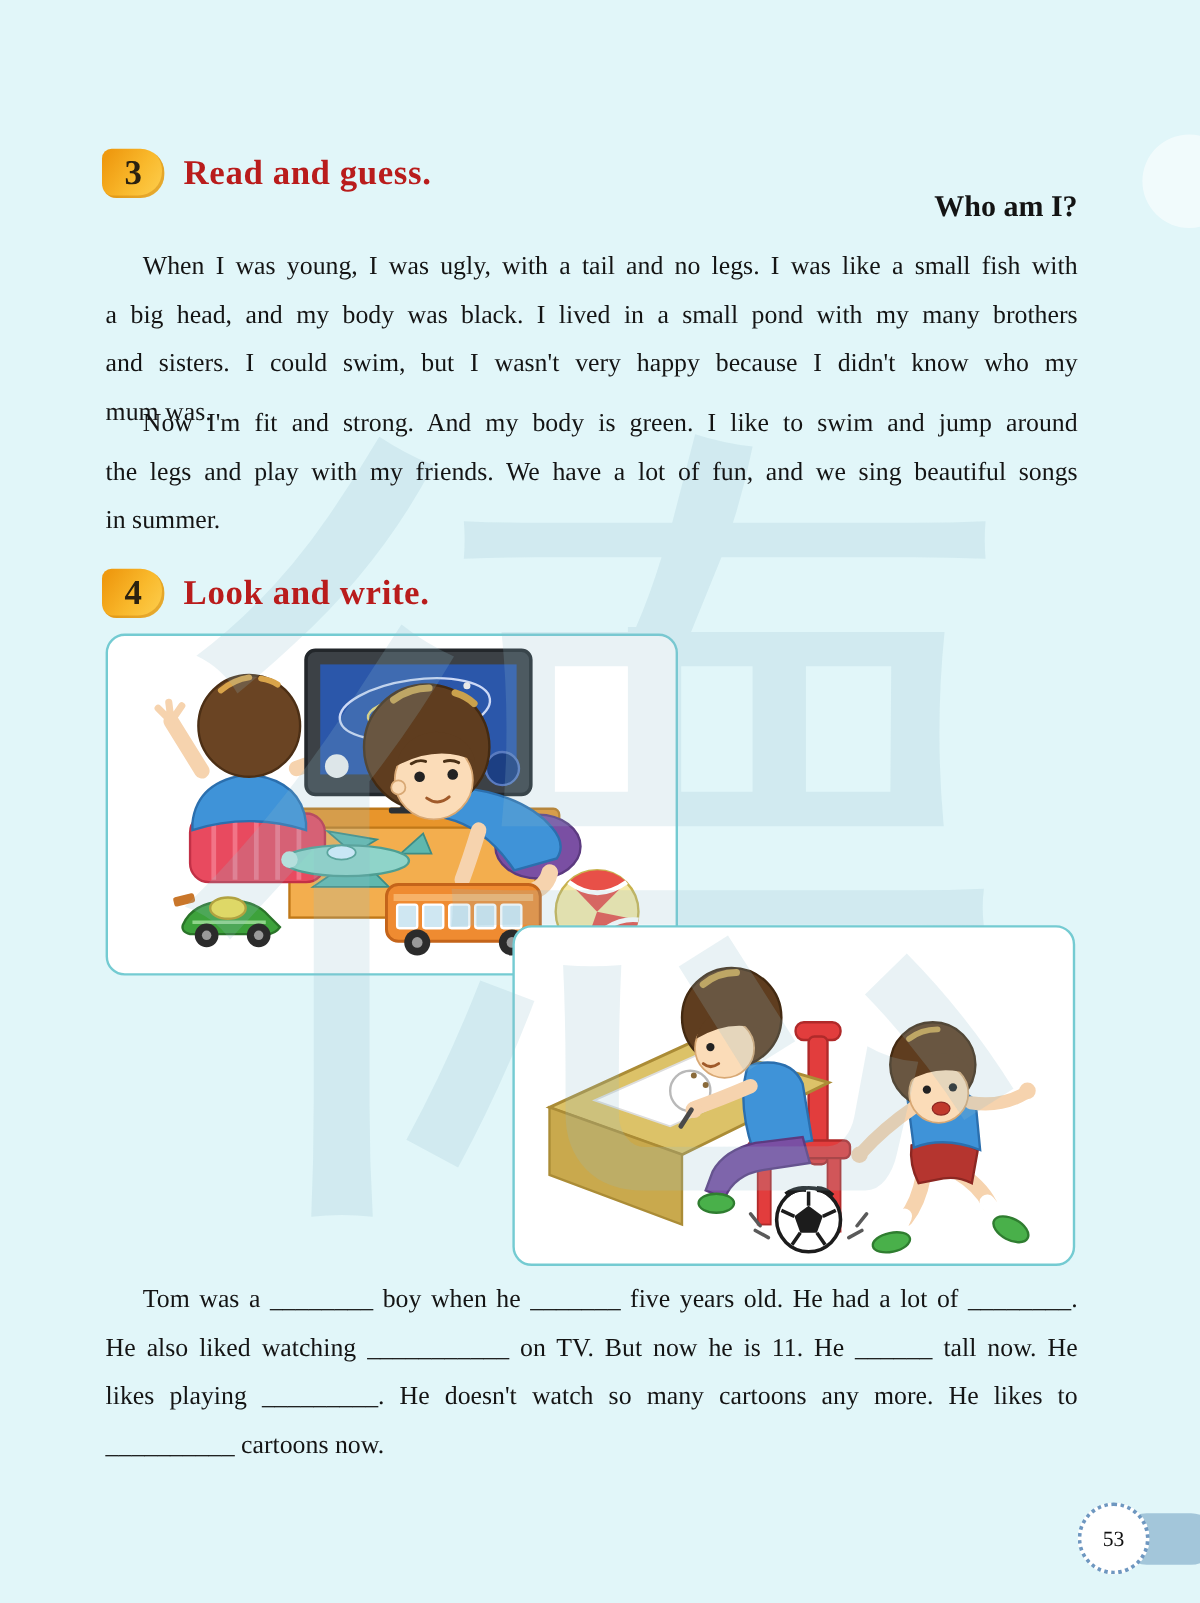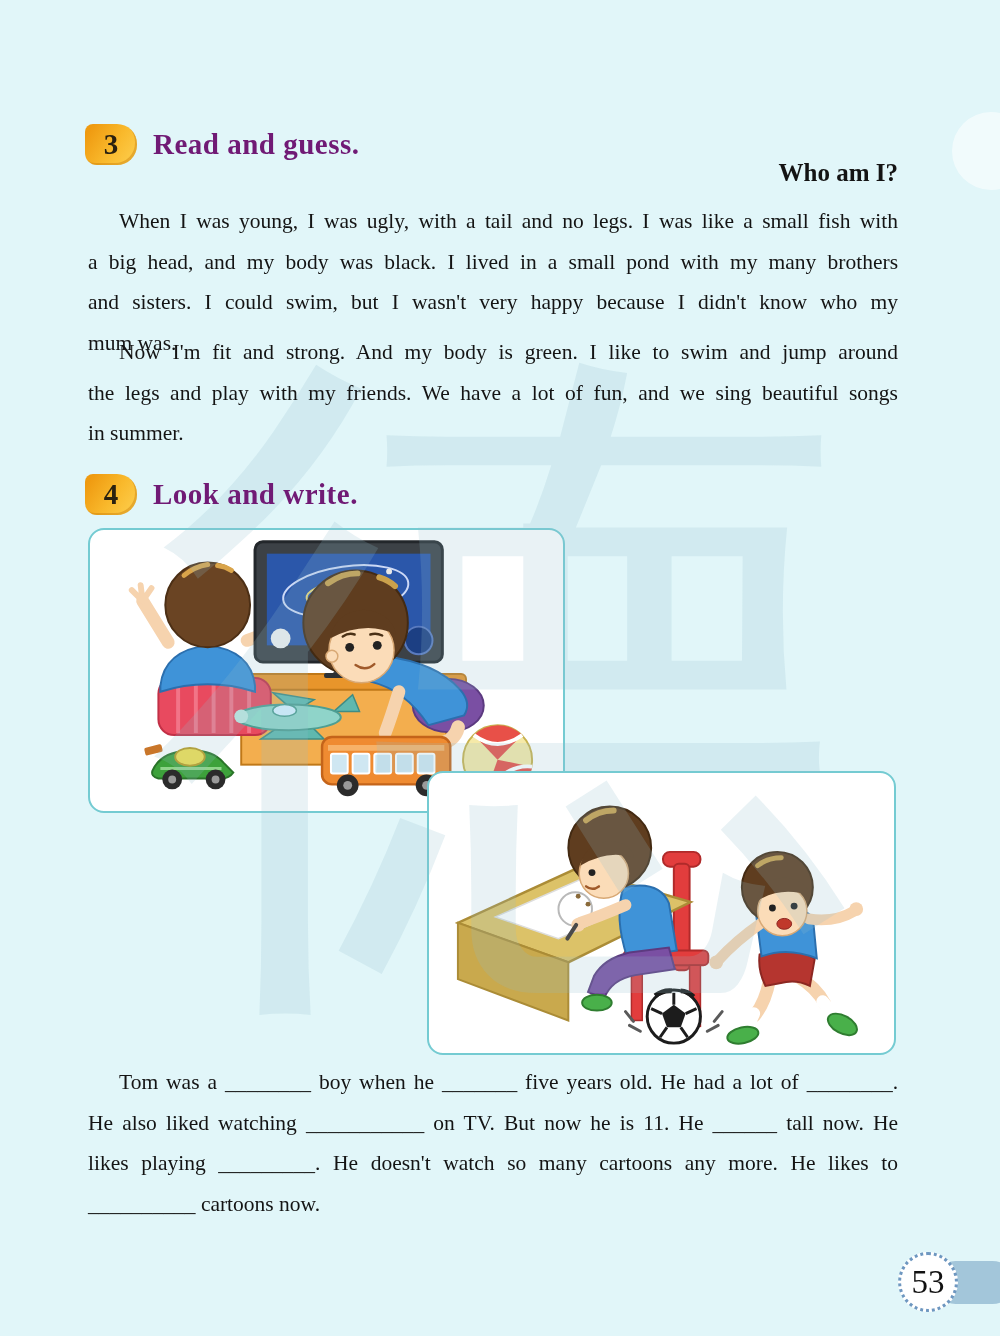--- a/index.html
+++ b/index.html
@@ -22,21 +22,21 @@
   .hrow{position:absolute;left:85px;display:flex;align-items:center;gap:16px;z-index:6;}
   .hrow.sec3{top:124px;}
   .hrow.sec4{top:474px;}
   .badge{
     display:flex;align-items:center;justify-content:center;
     width:52px;height:41px;border-radius:8px 20px 20px 12px;
     background:linear-gradient(125deg,#ef9a10 10%,#f9b92c 55%,#fdd051);
     font-weight:bold;font-size:29px;color:#2a2110;
     box-shadow:inset -2px -2px 0 rgba(190,110,0,0.35);
   }
-  .sec-title{font-size:29px;font-weight:bold;color:#701a75;letter-spacing:0.5px;}
+  .sec-title{font-size:29px;font-weight:bold;color:#b91c1c;letter-spacing:0.5px;}
   .subtitle{
     position:absolute;left:88px;top:159px;width:810px;text-align:right;
     font-size:25px;font-weight:bold;z-index:6;
   }
   
   .textblock{position:absolute;left:88px;width:810px;z-index:6;}
   .p1{top:201px;}
   .p2{top:332px;}
   .fill{top:1062px;}
   .jline{
@@ -67,21 +67,21 @@
   .wb-line{font-size:22.5px;line-height:39px;color:#1c2433;}
   
   .page-band{
     position:absolute;left:934px;top:1261px;width:80px;height:43px;border-radius:22px;
     background:#a3c6da;z-index:6;
   }
   .page-circle{
     position:absolute;left:898px;top:1252px;width:60px;height:60px;border-radius:50%;
     background:#ffffff;border:3px dotted #6e97c0;box-sizing:border-box;
     display:flex;align-items:center;justify-content:center;
-    font-size:33px;color:#111;z-index:7;
+    font-size:18px;color:#111;z-index:7;
   }
 </style>
 </head>
 <body>
 
 <div class="page">
 
   <div class="hrow sec3">
     <div class="badge">3</div>
     <div class="sec-title">Read and guess.</div>

